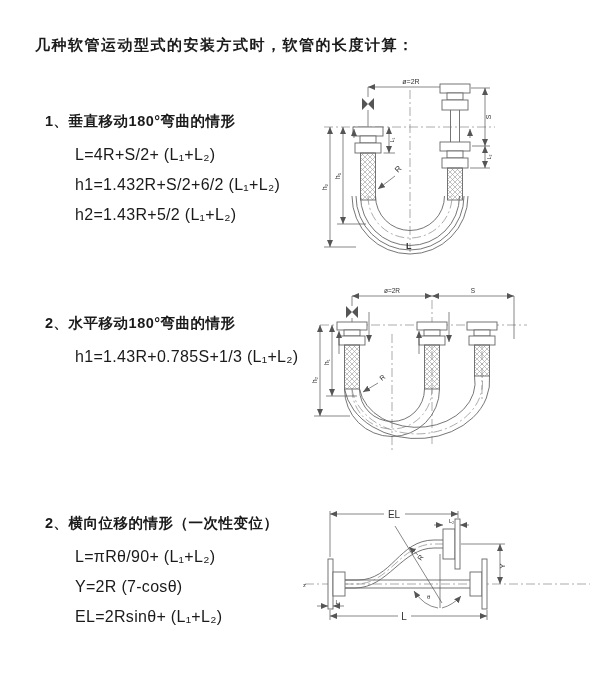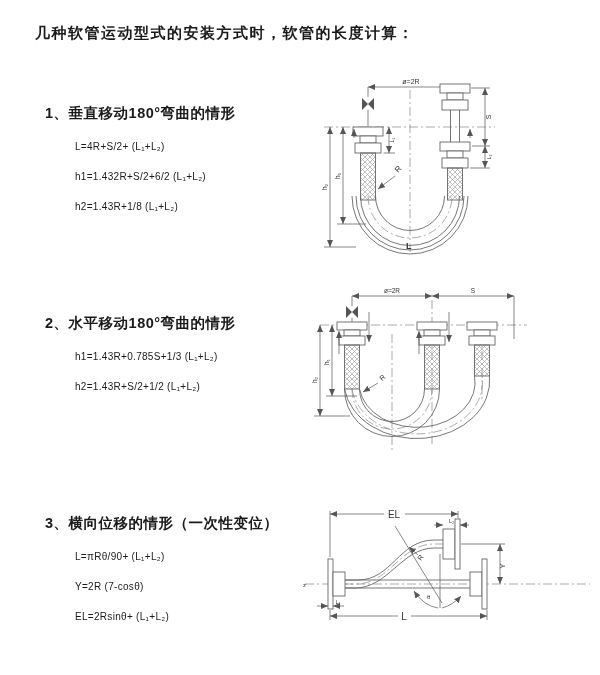--- a/index.html
+++ b/index.html
@@ -1,59 +1,58 @@
 <!DOCTYPE html>
 <html><head>
 <meta charset="utf-8">
 <style>
   html,body{margin:0;padding:0;}
   body{
     width:600px;height:675px;background:#ffffff;position:relative;overflow:hidden;
     font-family:"Liberation Sans","DejaVu Sans",sans-serif;color:#1a1a1a;
   }
   .page-title{
-    position:absolute;left:35px;top:24px;font-size:15px;font-weight:bold;
+    position:absolute;left:35px;top:36px;font-size:15px;font-weight:bold;
     letter-spacing:1.5px;white-space:nowrap;
   }
   .sec{position:absolute;left:45px;}
   .sec-heading{font-size:14.5px;font-weight:bold;letter-spacing:.5px;white-space:nowrap;}
   .formulas{margin:9px 0 0 30px;}
-  .formulas .formula{font-size:10px;line-height:30px;letter-spacing:.3px;white-space:nowrap;}
+  .formulas .formula{font-size:16px;line-height:30px;letter-spacing:.3px;white-space:nowrap;}
   .diagram{position:absolute;}
   
   .dl{stroke:#666;stroke-width:.9;fill:none;}
   .fl{stroke:#666;stroke-width:.9;fill:#fff;}
   .cl{stroke:#888;stroke-width:.7;fill:none;stroke-dasharray:9 3 2 3;}
   .dim{stroke:#555;stroke-width:.7;fill:none;}
   text{fill:#333;font-family:"Liberation Sans","DejaVu Sans",sans-serif;}
 </style>
 </head>
 <body>
 
 <div class="page-title">几种软管运动型式的安装方式时，软管的长度计算：</div>
 
-<div class="sec" style="top:104px">
+<div class="sec" style="top:112px">
   <div class="sec-heading">1、垂直移动180°弯曲的情形</div>
   <div class="formulas">
     <div class="formula">L=4R+S/2+ (L₁+L₂)</div>
     <div class="formula">h1=1.432R+S/2+6/2 (L₁+L₂)</div>
-    <div class="formula">h2=1.43R+1/8 (L₁+L₂)</div>
+    <div class="formula">h2=1.43R+5/2 (L₁+L₂)</div>
   </div>
 </div>
 
 <div class="sec" style="top:314px">
   <div class="sec-heading">2、水平移动180°弯曲的情形</div>
   <div class="formulas">
     <div class="formula">h1=1.43R+0.785S+1/3 (L₁+L₂)</div>
-    <div class="formula">h2=1.43R+S/2+1/2 (L₁+L₂)</div>
   </div>
 </div>
 
 <div class="sec" style="top:514px">
-  <div class="sec-heading">3、横向位移的情形（一次性变位）</div>
+  <div class="sec-heading">2、横向位移的情形（一次性变位）</div>
   <div class="formulas">
     <div class="formula">L=πRθ/90+ (L₁+L₂)</div>
     <div class="formula">Y=2R (7-cosθ)</div>
     <div class="formula">EL=2Rsinθ+ (L₁+L₂)</div>
   </div>
 </div>
 
 <svg class="diagram" style="left:310px;top:72px" width="285" height="190" viewBox="0 0 285 190">
   <defs>
     <marker id="m1" markerWidth="9" markerHeight="8" refX="7" refY="3" orient="auto-start-reverse" markerUnits="userSpaceOnUse">

